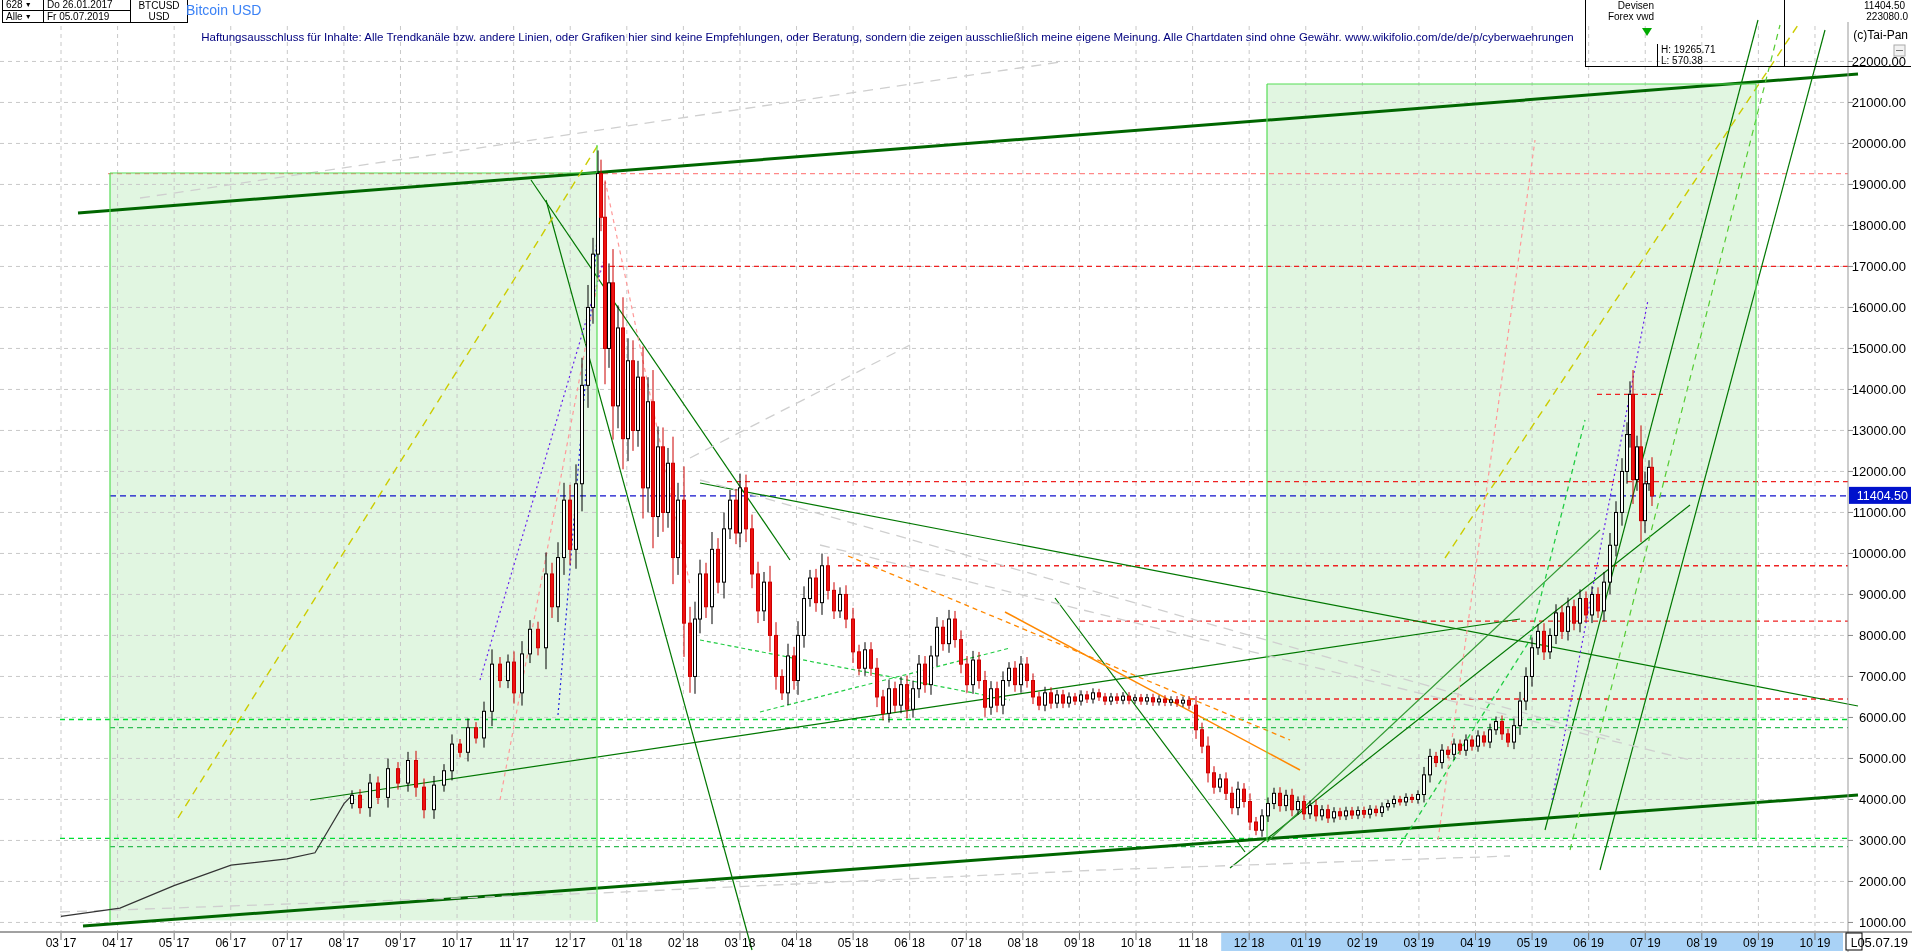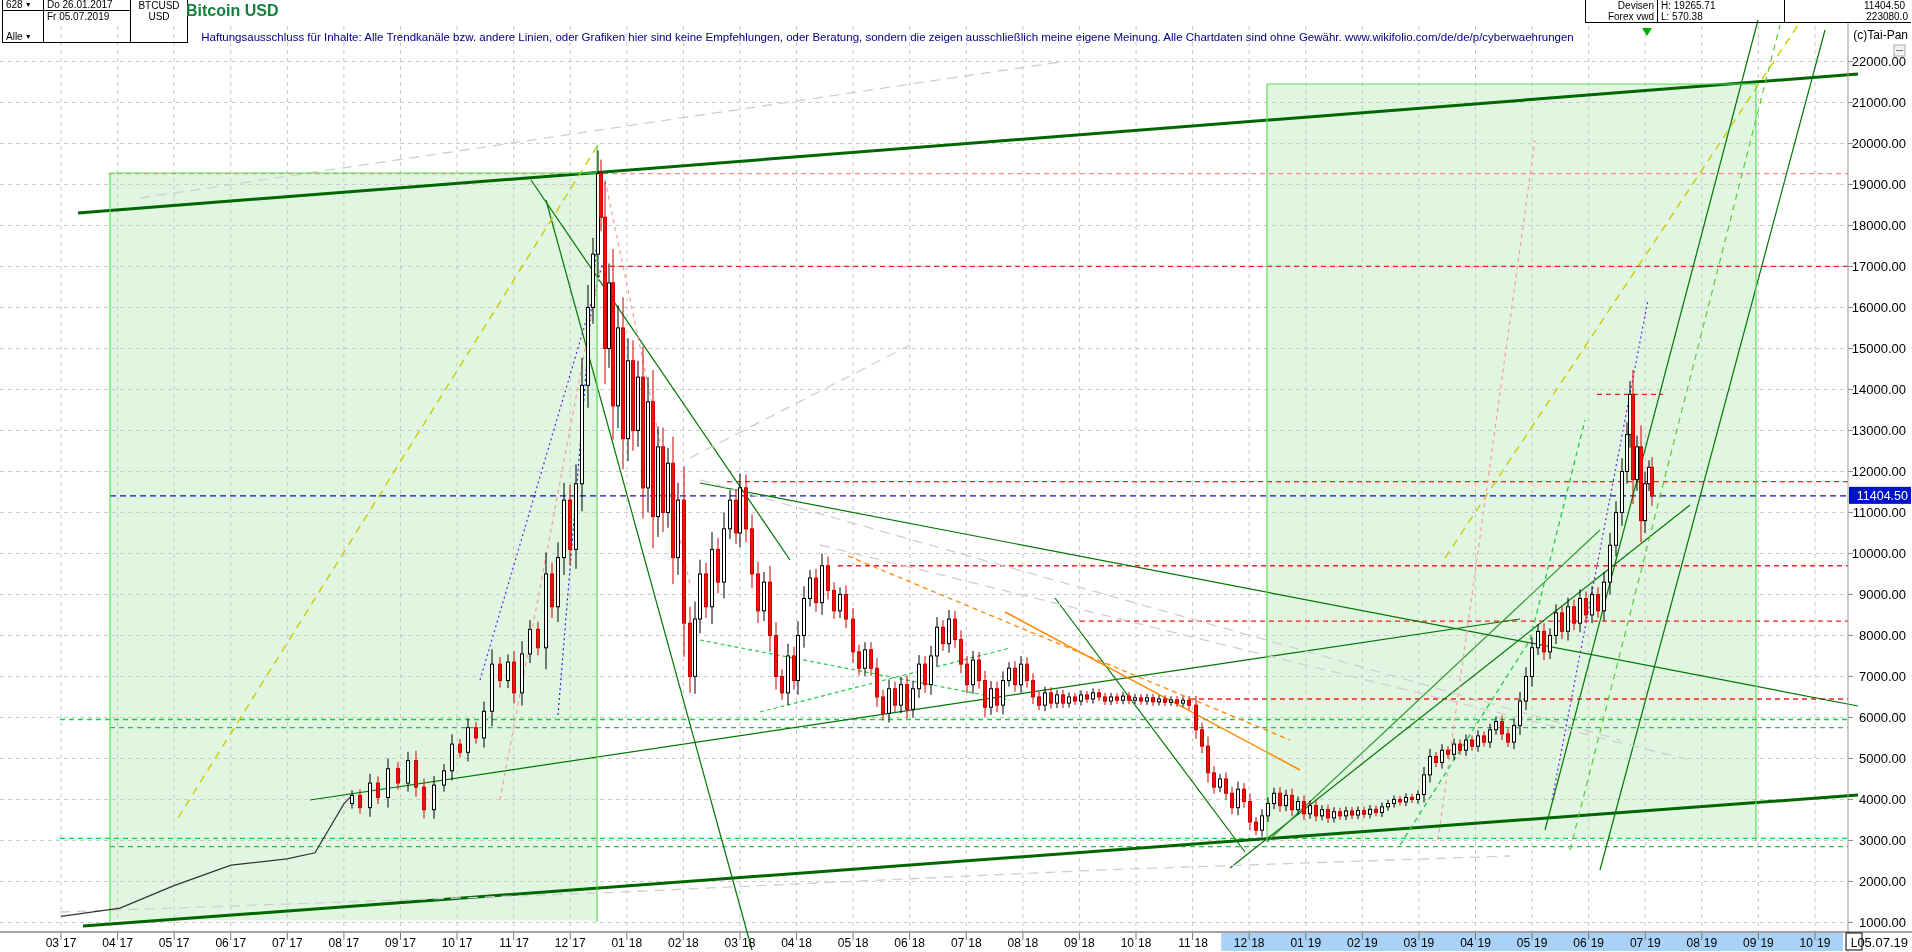--- a/index.html
+++ b/index.html
@@ -7,21 +7,21 @@
   #chart-svg{position:absolute;left:0;top:0;}
   .hdr{position:absolute;top:0;display:flex;font-size:10px;line-height:10px;color:#000;}
   .cellcol{display:flex;flex-direction:column;border-left:1px solid #000;border-bottom:1px solid #000;}
   .cellcol:first-child{border-left:1px solid #000;}
   .cellcol:last-child{border-right:1px solid #000;}
   .c{height:11px;display:flex;align-items:center;padding:0 3px;white-space:nowrap;box-sizing:border-box;}
   .c.sep{border-bottom:1px solid #000;}
   .c.center{justify-content:center;}
   .c.right{justify-content:flex-end;}
   .arrow{font-size:7px;margin-left:2px;}
-  #main-title{position:absolute;left:186px;top:2px;font-size:16px;font-weight:bold;color:#15803d;}
+  #main-title{position:absolute;left:186px;top:2px;font-size:14px;font-weight:normal;color:#3b82f6;}
   #disclaimer{position:absolute;left:140px;top:31px;width:1495px;text-align:center;font-size:11.5px;color:#00007f;white-space:nowrap;}
 </style>
 </head>
 <body>
 <div id="stage">
 
 <svg id="chart-svg" width="1912" height="952">
       <g>
         <rect x="110" y="173.55589000000003" width="487" height="746.84411" fill="rgba(120,215,120,0.22)"></rect>
         <rect x="1267" y="84" width="489" height="754.4" fill="rgba(120,215,120,0.22)"></rect>
@@ -721,21 +721,21 @@
       <text x="1854" y="947" text-anchor="middle" font-size="12px">L</text>
       <text x="1908" y="947" text-anchor="end" font-size="13px">05.07.19</text>
       <text x="1908" y="39" text-anchor="end" font-size="12px">(c)Tai-Pan</text>
       <rect x="1894" y="45" width="11" height="11" fill="#f2f2f2" stroke="#aaa"></rect>
       <line x1="1896" y1="50.5" x2="1903" y2="50.5" stroke="#777" stroke-width="1"></line>
       <rect x="1849" y="486.8655" width="62" height="17" fill="#0011cc"></rect>
       <text x="1908" y="500.3655" text-anchor="end" font-size="12.5px" fill="#ffffff">11404.50</text>
     </svg>
 
 <div class="hdr" style="left:2px;">
-  <div class="cellcol" style="width:40px;gap:20px;">
+  <div class="cellcol" style="width:40px;">
     <div class="c sep">
           <span>628</span>
           <span class="arrow">▼</span>
         </div>
     <div class="c">
           <span>Alle</span>
           <span class="arrow">▼</span>
         </div>
   </div>
   <div class="cellcol" style="width:86px;">
@@ -760,21 +760,21 @@
 
 <div class="hdr" style="left:1585px;">
   <div class="cellcol" style="width:71px;">
     <div class="c right">
           <span>Devisen</span>
         </div>
     <div class="c right">
           <span>Forex vwd</span>
         </div>
   </div>
-  <div class="cellcol" style="width:126px;">
+  <div class="cellcol" style="width:126px;margin-top:44px;">
     <div class="c">
           <span>H: 19265.71</span>
         </div>
     <div class="c">
           <span>L: 570.38</span>
         </div>
   </div>
   <div class="cellcol" style="width:126px;border-right:none;">
     <div class="c right" style="padding-right:6px;">
           <span>11404.50</span>

